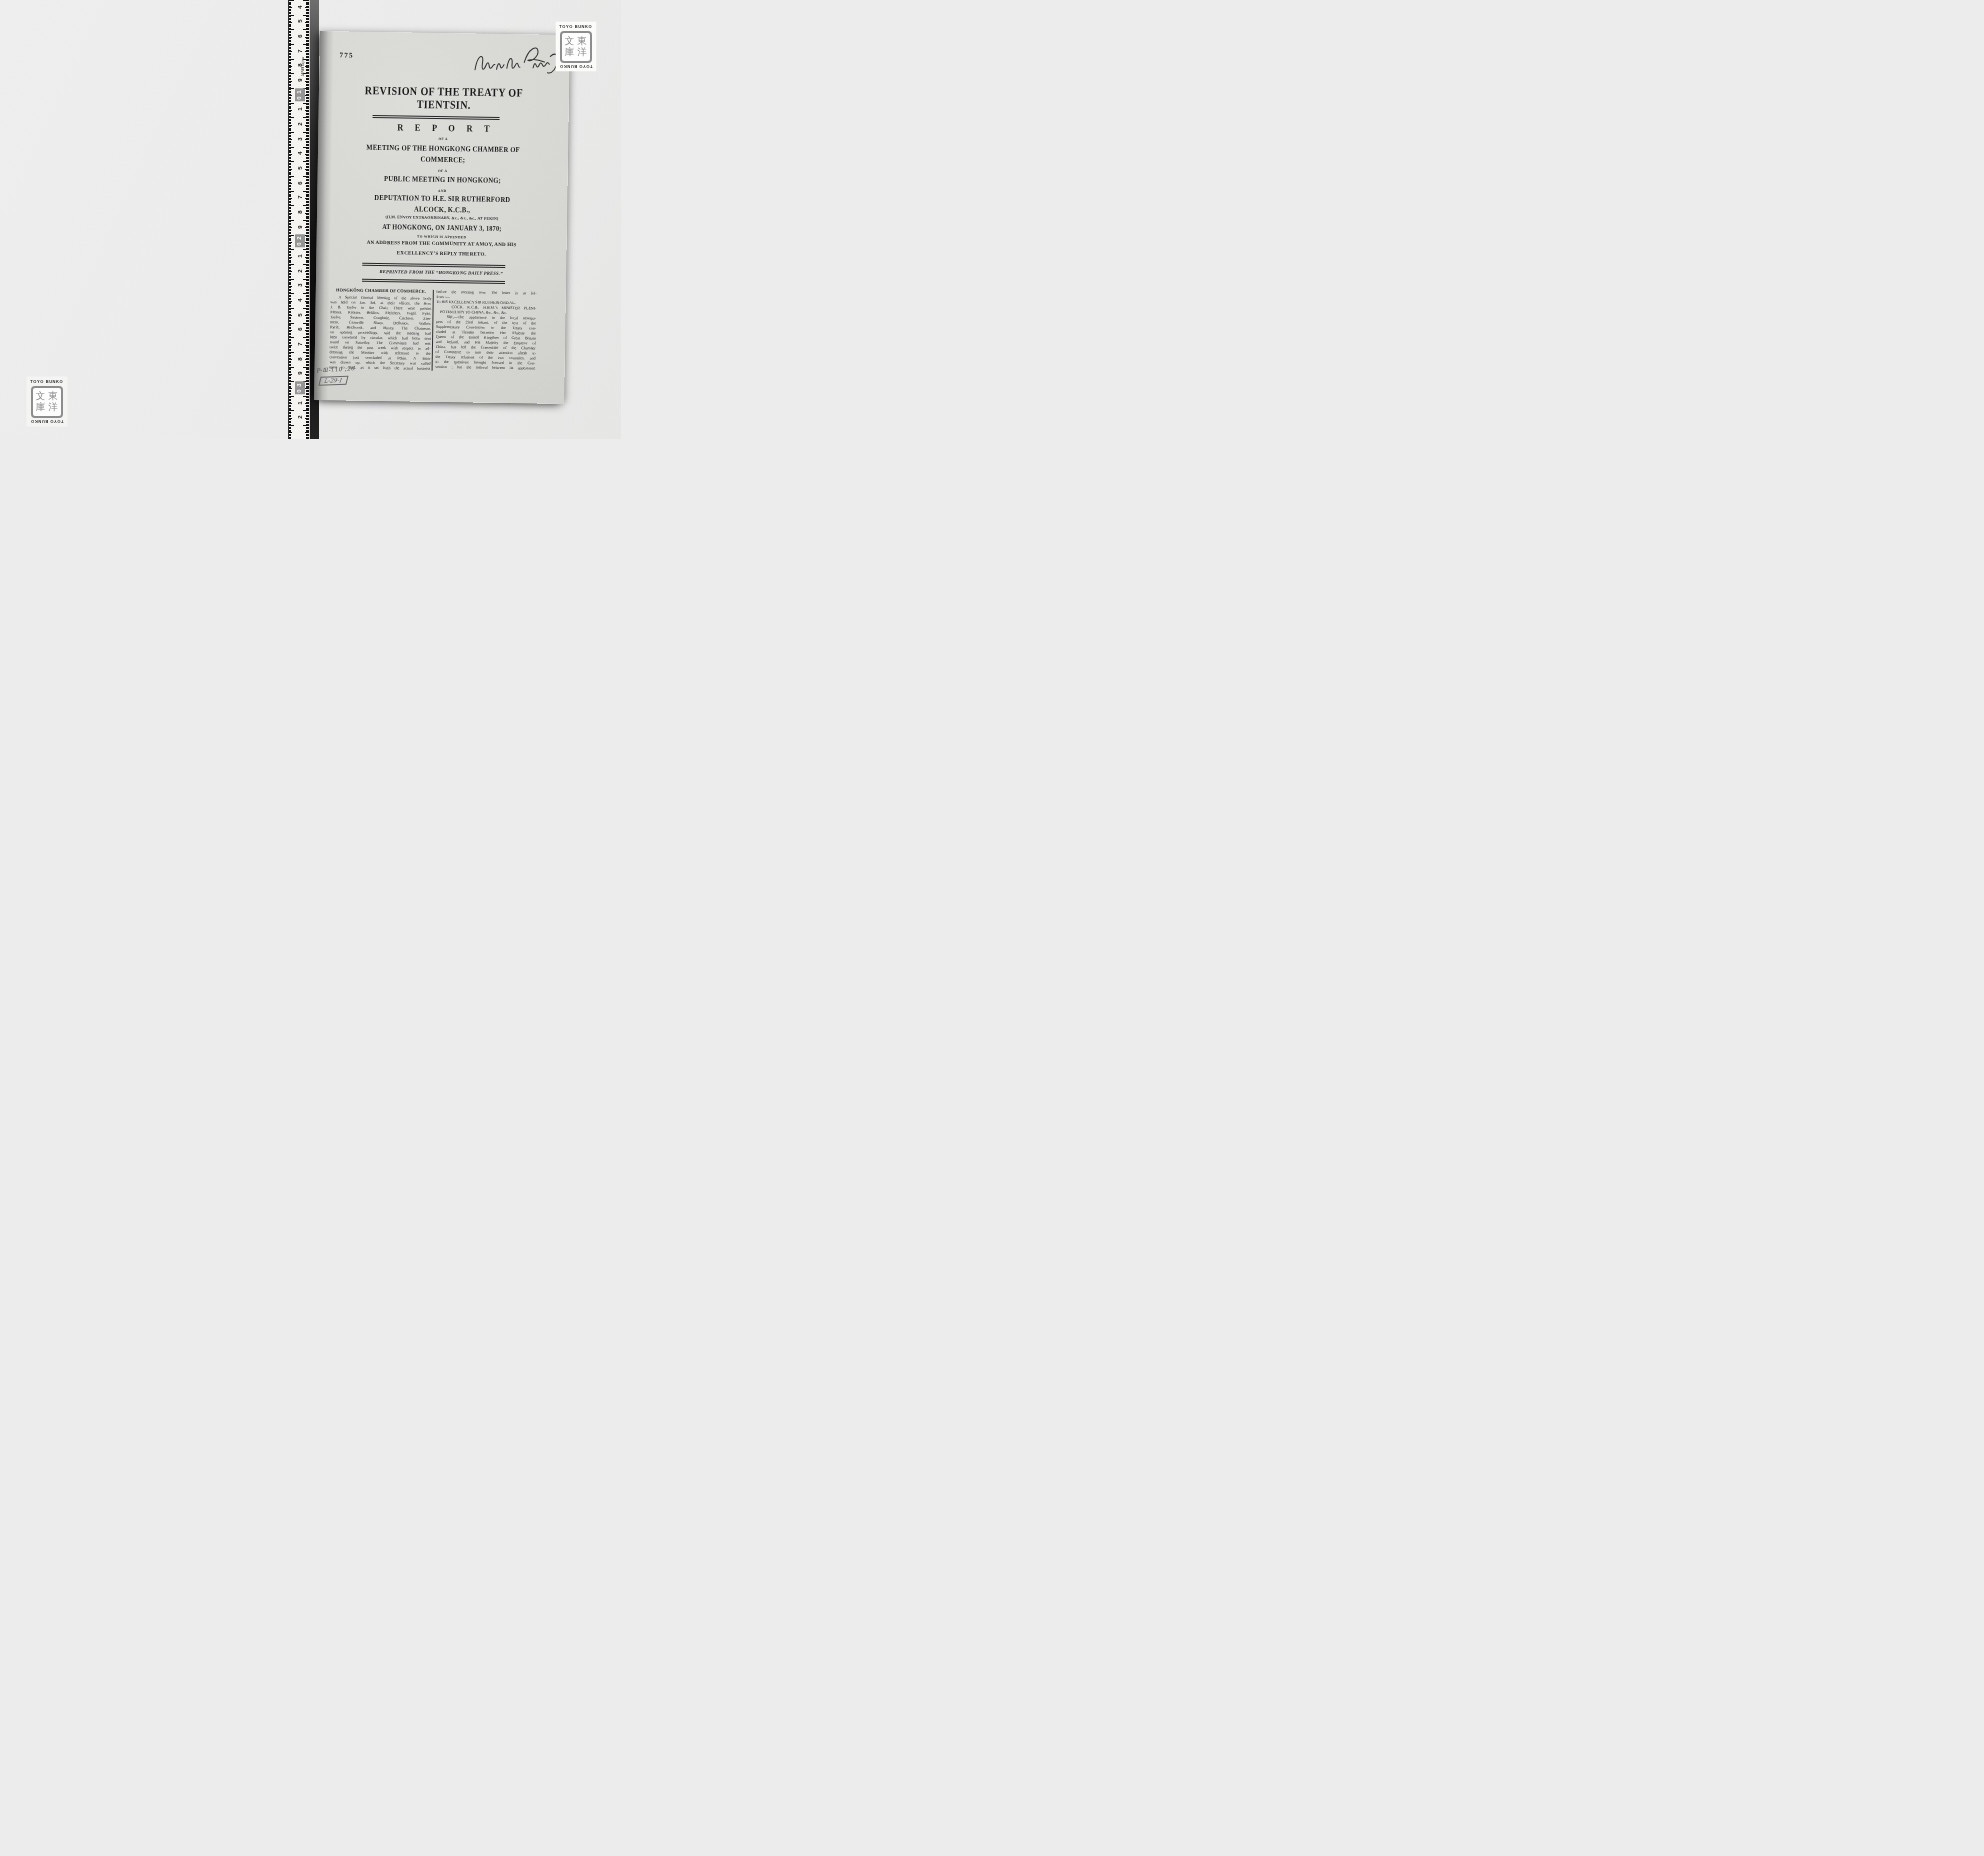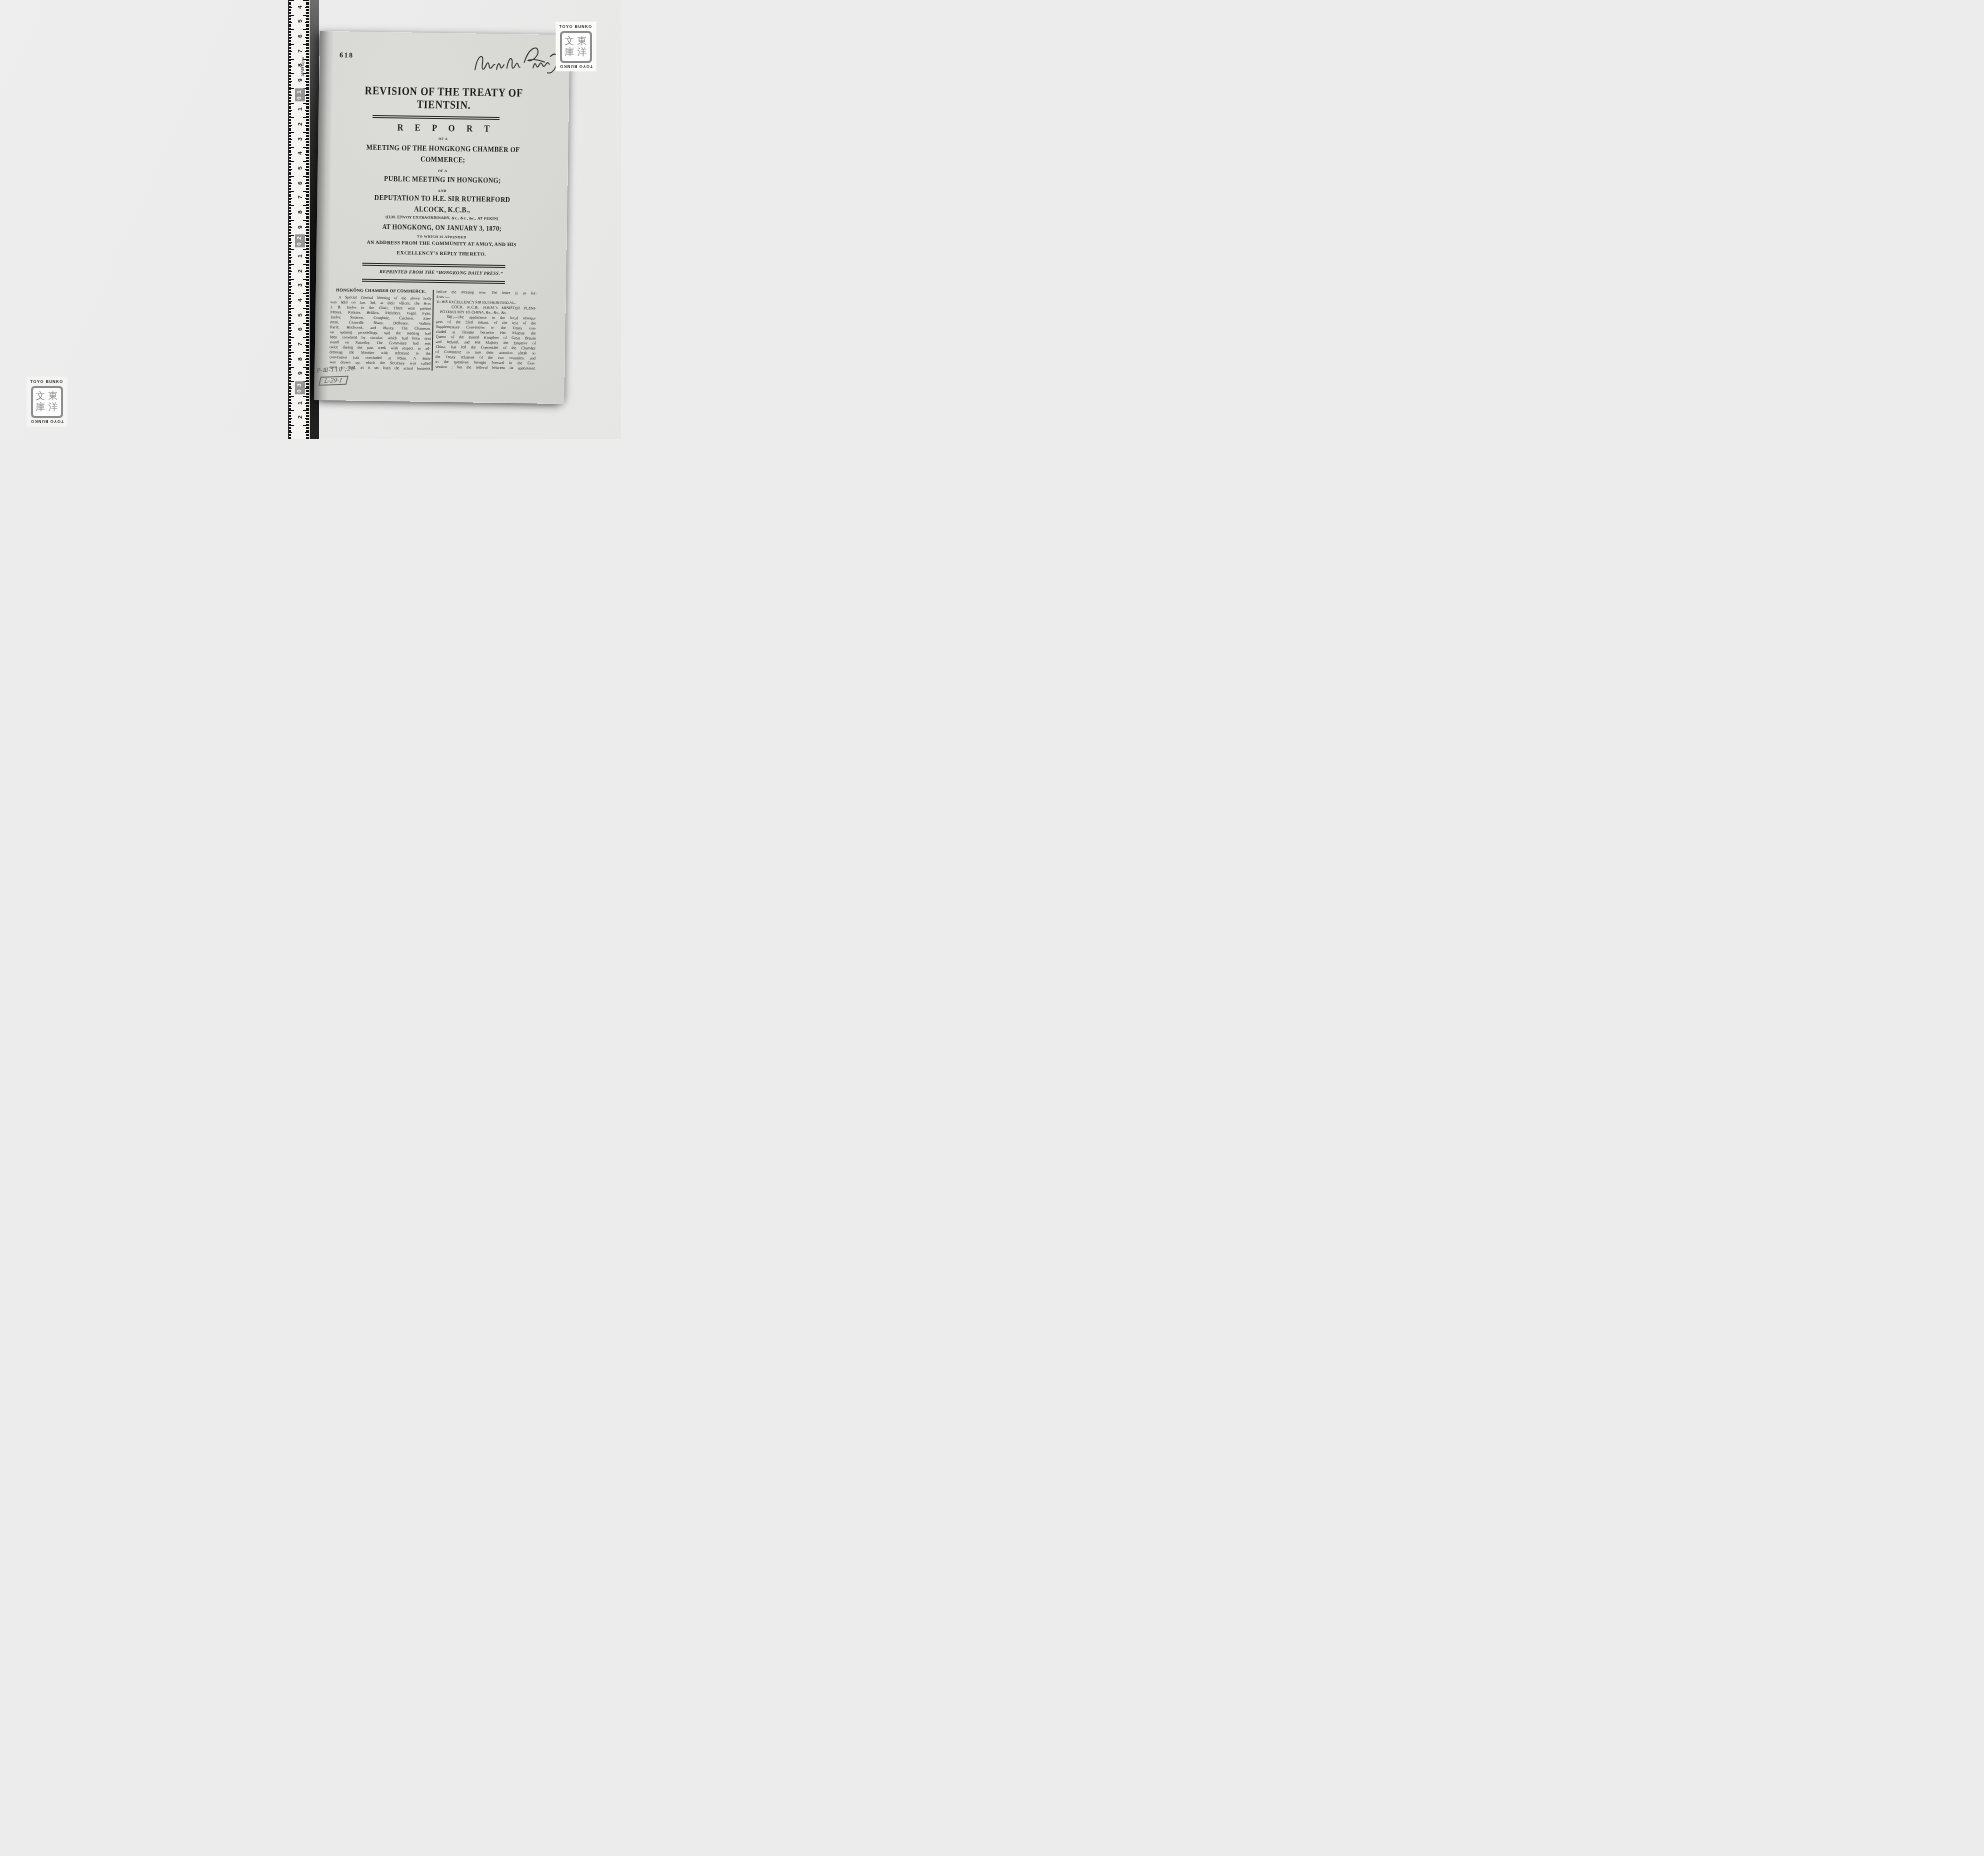--- a/index.html
+++ b/index.html
@@ -776,21 +776,21 @@
         </div>
       </div>
     <div class="brand" style="top:60px;">Tajima</div>
     <div class="brand" style="top:70px;">JAPAN</div>
   </div>
   <div class="strip"></div>
 
   <div class="page">
     <div class="gutter"></div>
 
-    <div class="pagenum">618</div>
+    <div class="pagenum">775</div>
 
     <div class="sig" title="">
       <svg width="94" height="35" viewBox="0 0 236 88">
         <g stroke="#1c1c1c" stroke-width="2.6" fill="none" stroke-linecap="round" opacity=".88">
           <path d="M6,62 C11,34 21,24 25,31 C29,38 20,59 26,61 C32,63 34,44 39,45 C43,46 40,59 45,59 C50,59 51,48 56,50"></path>
           <path d="M60,62 q6,-24 10,-7 q2,9 9,-4"></path>
           <path d="M86,60 C90,38 96,32 99,38 C102,44 96,59 101,60 C106,61 108,47 112,48 C116,49 114,59 119,58"></path>
           <path d="M130,46 C142,10 163,3 165,17 C167,31 148,46 140,41 C152,37 170,41 181,46"></path>
           <path d="M152,60 q4,-17 8,-6 q3,9 8,-2 q4,-8 8,2 q3,7 9,-3 q4,-7 8,1"></path>
           <path d="M196,32 C207,22 217,27 215,41 C213,60 199,78 188,73"></path>

